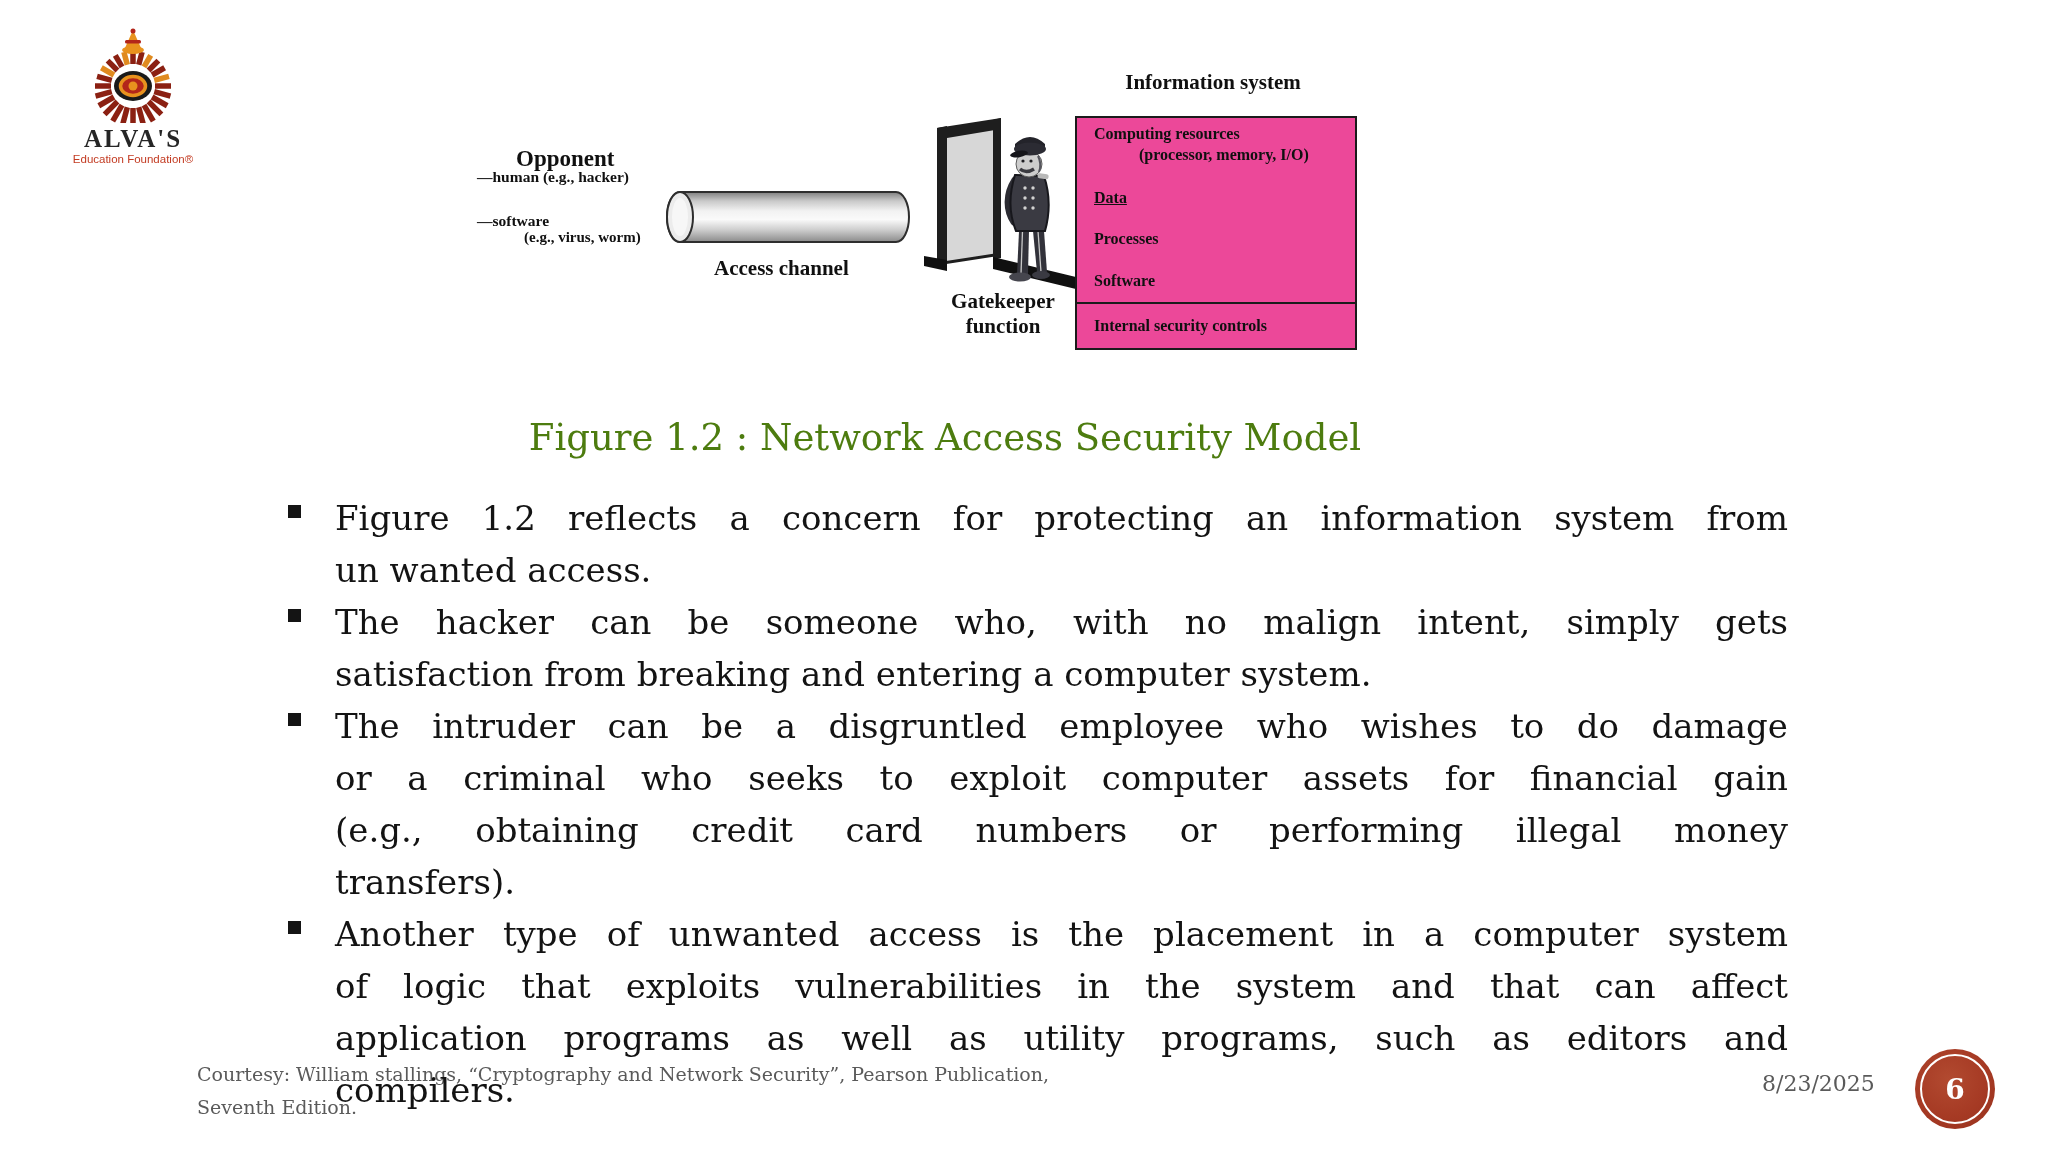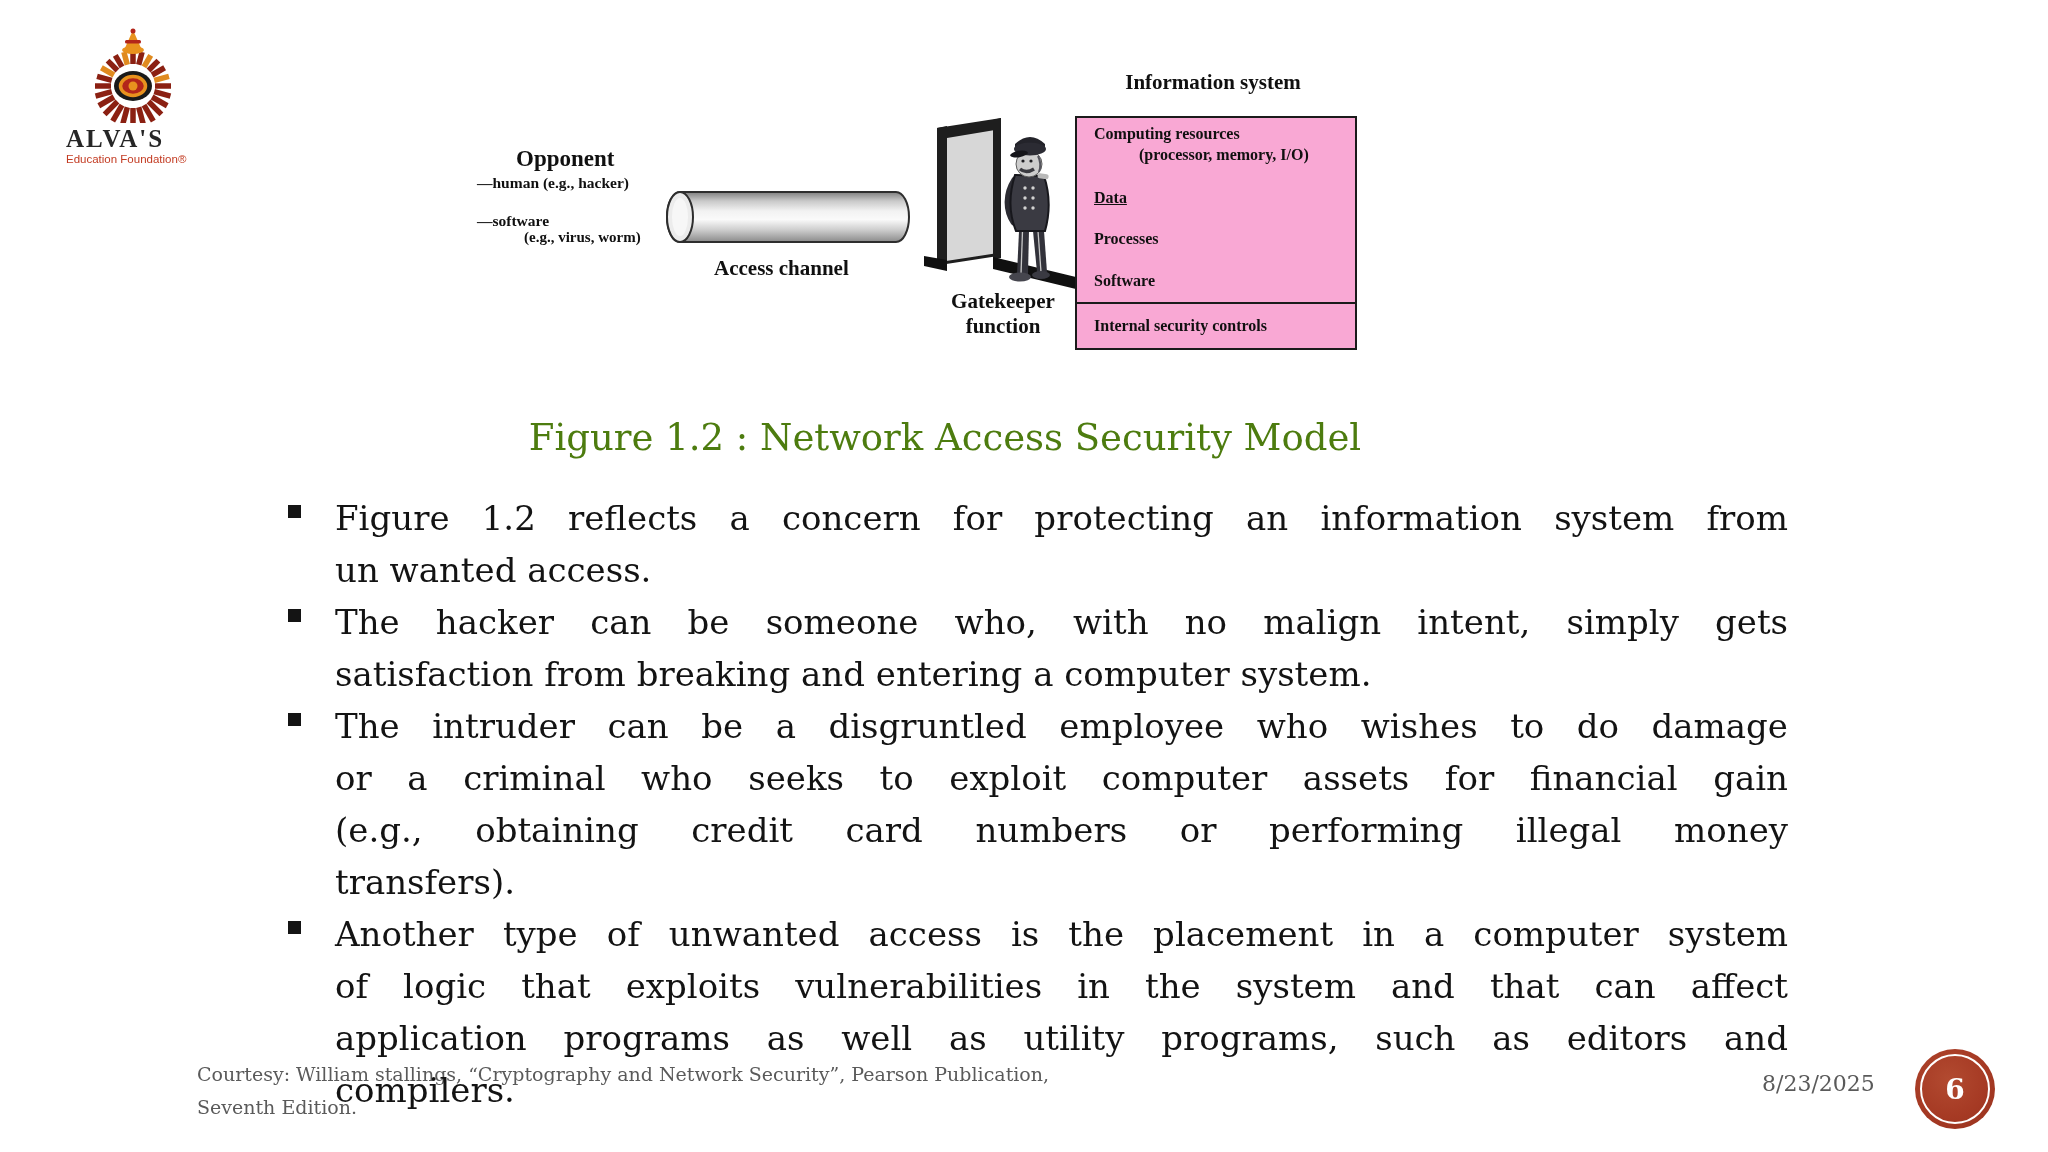--- a/index.html
+++ b/index.html
@@ -1,35 +1,35 @@
 <!DOCTYPE html>
 <html><head>
 <meta charset="utf-8">
 <style>
   html,body{margin:0;padding:0;background:#fff;}
   .stage{position:relative;width:2048px;height:1152px;background:#ffffff;overflow:hidden;
          font-family:"DejaVu Serif",serif;color:#141414;}
   .abs{position:absolute;}
 
   
-  .logo{left:66px;top:28px;width:134px;}
+  .logo{left:66px;top:28px;width:134px;text-align:center;}
   .logo-title{margin-top:-2px;font-family:"Liberation Serif",serif;font-weight:bold;
               font-size:25px;letter-spacing:2px;color:#262626;}
   .logo-sub{font-family:"Liberation Sans",sans-serif;font-weight:normal;font-size:11.5px;color:#c33b22;}
 
   
   .dg{font-family:"Liberation Serif",serif;font-weight:bold;color:#101010;white-space:nowrap;}
   .opponent-heading{left:516px;top:146px;font-size:23px;}
-  .opp-item1{left:477px;top:174px;font-size:15.5px;}
+  .opp-item1{left:477px;top:168px;font-size:15.5px;}
   .opp-item2{left:477px;top:212px;font-size:15.5px;}
   .opp-item2b{left:524px;top:229px;font-size:15px;}
   .access-label{left:714px;top:256px;font-size:21px;}
   .gatekeeper-label{left:928px;top:289px;width:150px;text-align:center;font-size:21px;line-height:25px;}
   .infosys-label{left:1093px;top:70px;width:240px;text-align:center;font-size:21px;}
-  .info-box{left:1075px;top:116px;width:282px;height:234px;background:#f9a8d4;
+  .info-box{left:1075px;top:116px;width:282px;height:234px;background:#ec4899;
             border:2px solid #1b1b1b;box-sizing:border-box;}
   .info-box .ib{position:absolute;left:17px;font-size:16px;}
   .ib1{top:7px;} .ib1b{top:28px;left:62px !important;} .ib2{top:71px;text-decoration:underline;} .ib3{top:112px;} .ib4{top:154px;}
   .ib-divider{position:absolute;left:0;right:0;top:184px;height:2px;background:#1b1b1b;}
   .ib5{top:199px;}
   .cyl-svg{left:666px;top:189px;}
   .door-svg{left:918px;top:108px;}
 
   
   .slide-title{left:245px;top:416px;width:1400px;text-align:center;font-size:37px;color:#4d7c0f;}

